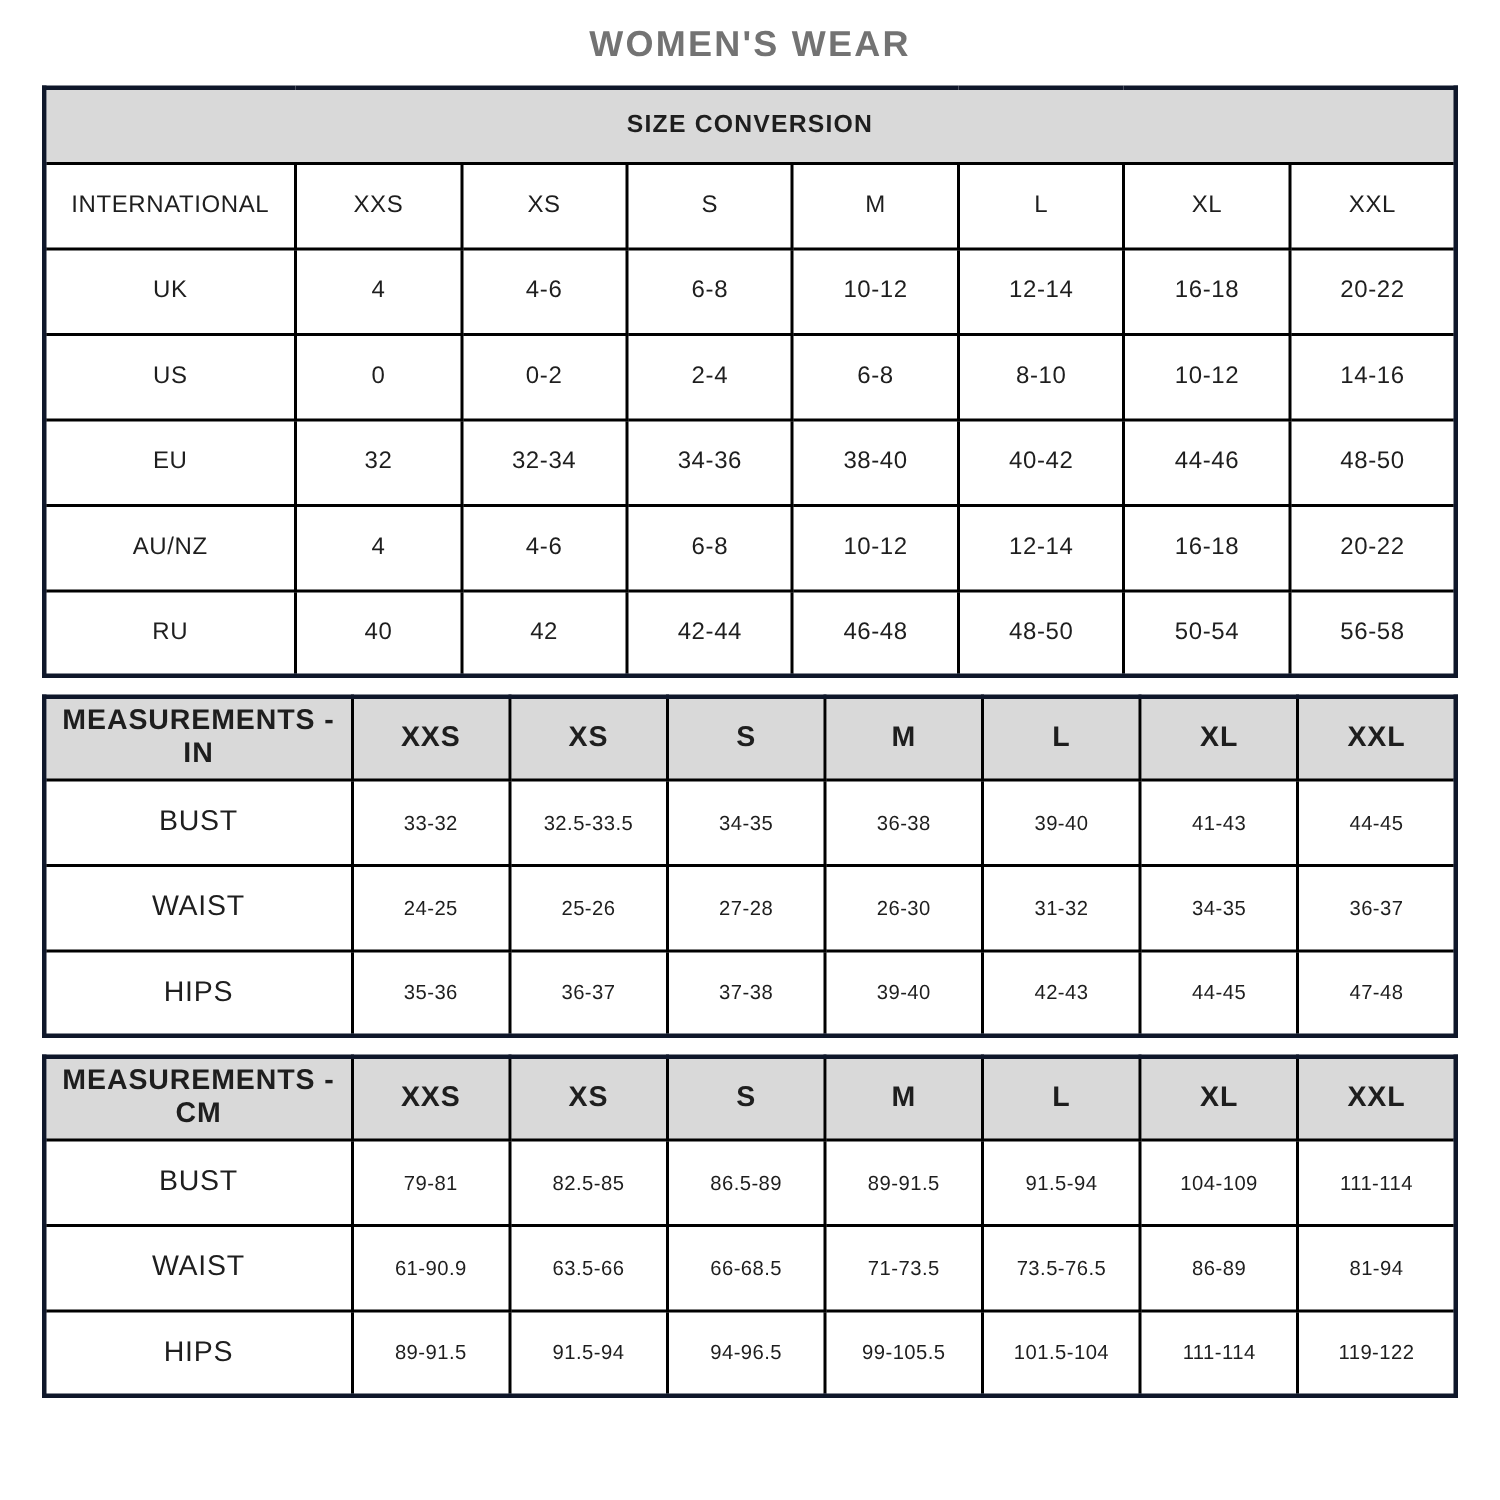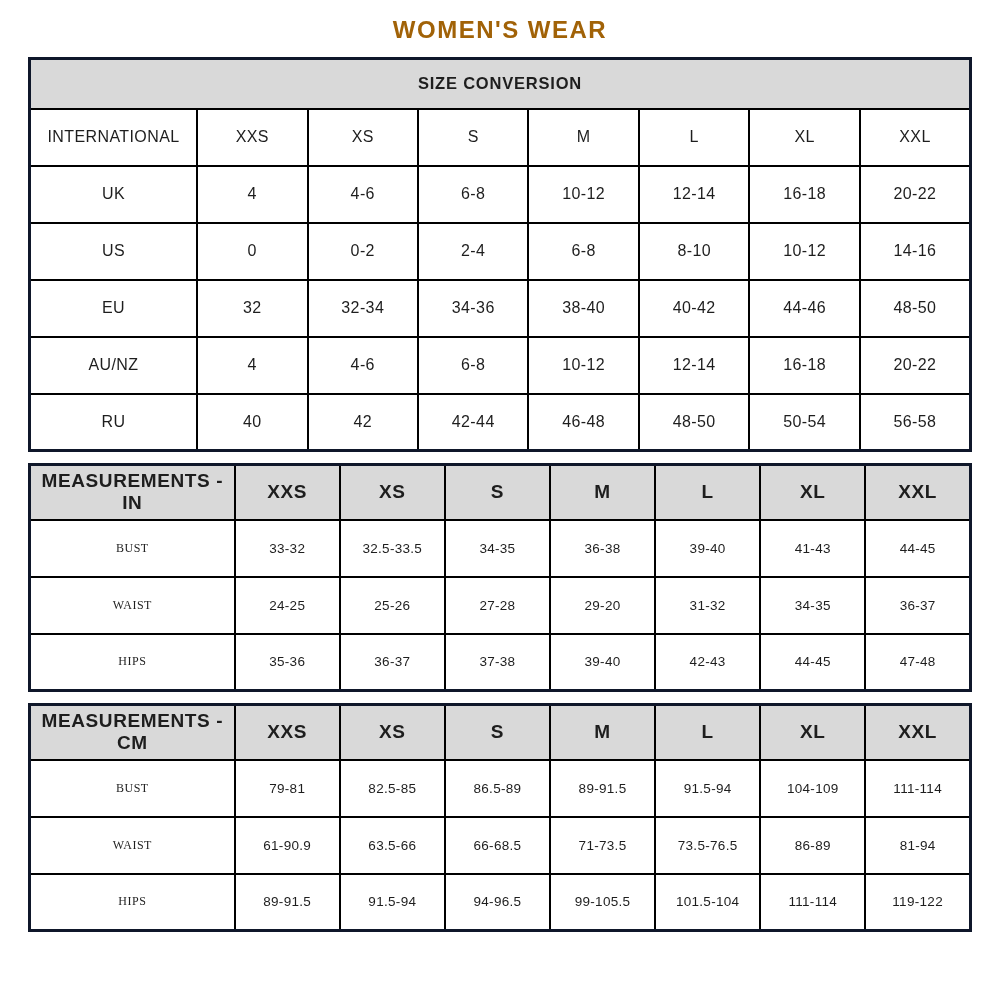--- a/index.html
+++ b/index.html
@@ -14,21 +14,21 @@
     width: 1000px;
     height: 1000px;
     padding: 14px 28px 10px 28px;
   }
   .page-title {
     text-align: center;
     font-size: 24px;
     font-weight: bold;
     letter-spacing: 1.5px;
     margin: 2px 0 13px 0;
-    color: #a16207;
+    color: #737373;
   }
   table {
     border-collapse: collapse;
     width: 944px;
     table-layout: fixed;
     border: 3px solid #0f172a;
     margin-bottom: 11px;
   }
   td {
     border: 2px solid #000000;
@@ -50,21 +50,21 @@
   }
   
   .t-meas td { height: 57px; font-size: 13.5px; letter-spacing: 0.3px; }
   .t-meas .head-row td {
     height: 55px;
     background: #d9d9d9;
     font-weight: bold;
     font-size: 19px;
     letter-spacing: 0.6px;
   }
-  .t-meas td.row-label { font-size: 12px; letter-spacing: 0.5px; font-family: Liberation Serif, serif; }
+  .t-meas td.row-label { font-size: 19px; letter-spacing: 0.5px; }
 </style>
 </head>
 <body>
 
 <div class="page">
 
   <h1 class="page-title">WOMEN'S WEAR</h1>
 
   <table class="t-conv">
     <colgroup>
@@ -178,21 +178,21 @@
           <td>36-38</td>
           <td>39-40</td>
           <td>41-43</td>
           <td>44-45</td>
         </tr>
         <tr>
           <td class="row-label">WAIST</td>
           <td>24-25</td>
           <td>25-26</td>
           <td>27-28</td>
-          <td>29-20</td>
+          <td>26-30</td>
           <td>31-32</td>
           <td>34-35</td>
           <td>36-37</td>
         </tr>
         <tr>
           <td class="row-label">HIPS</td>
           <td>35-36</td>
           <td>36-37</td>
           <td>37-38</td>
           <td>39-40</td>

